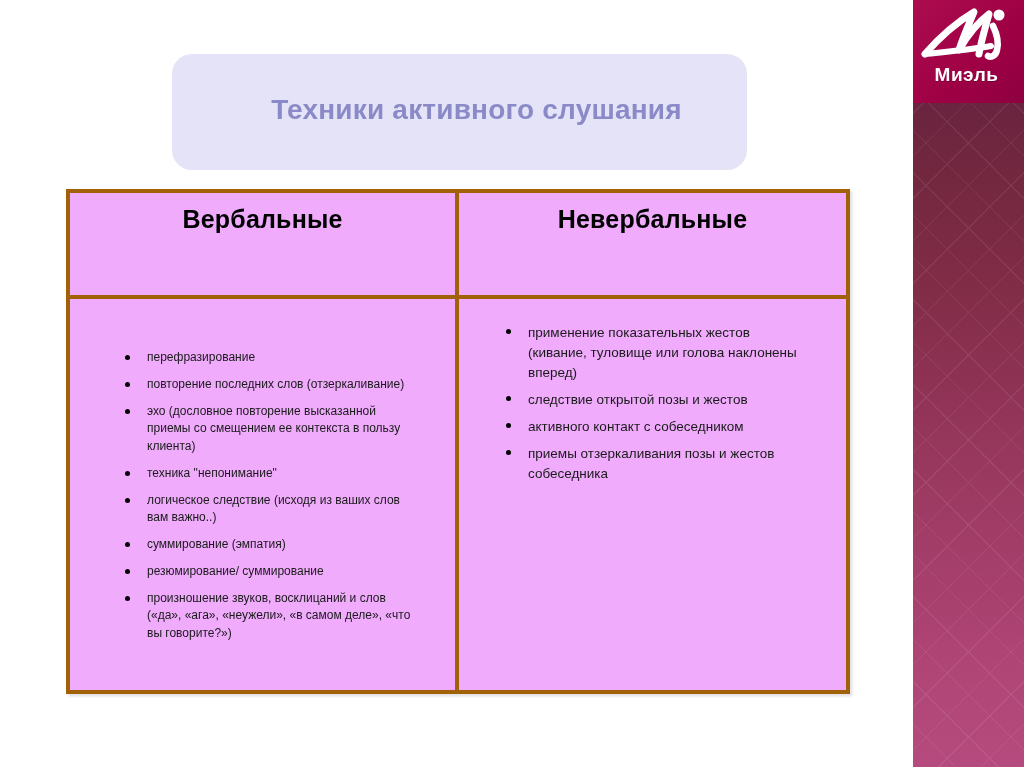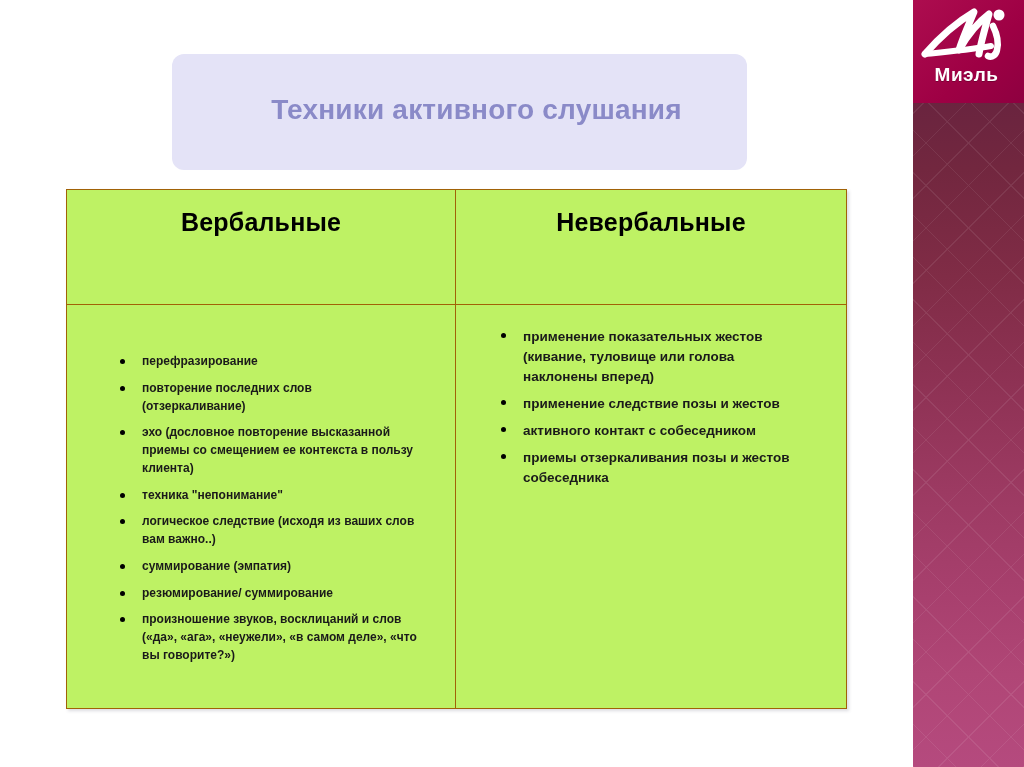--- a/index.html
+++ b/index.html
@@ -93,21 +93,21 @@
   }
 
   
   #title-banner {
     position: absolute;
     left: 172px;
     top: 54px;
     width: 575px;
     height: 116px;
     background: #e4e3f7;
-    border-radius: 12px;
+    border-radius: 20px;
     display: flex;
     align-items: center;
     justify-content: center;
   }
   #title-text {
     color: #8a8ac8;
     font-size: 28px;
     font-weight: bold;
     letter-spacing: 0.2px;
     font-family: "Liberation Sans", sans-serif;
@@ -123,23 +123,23 @@
     top: 189px;
     width: 780px;
     height: 447px;
     border-collapse: collapse;
     table-layout: fixed;
     background: #e7e6f8;
     box-shadow: 2px 2px 3px rgba(120,120,140,0.25);
   }
   #techniques-table td,
   #techniques-table th {
-    border: 1px solid #a16207;
-    background: #bef264;
-    padding: 18px;
+    border: 4px solid #a16207;
+    background: #f0abfc;
+    padding: 12px;
     vertical-align: top;
   }
   .col-verbal { width: 389px; }
   .col-nonverbal { width: 391px; }
 
   .head-cell {
     height: 78px;
     text-align: center;
     vertical-align: middle;
   }
@@ -151,24 +151,23 @@
     letter-spacing: 0.2px;
   }
 
   .body-cell {
     height: 367px;
     vertical-align: top;
   }
   .body-cell.center-mid { vertical-align: middle; }
 
   ul.tech-list {
-    margin: 4px;
+    margin: 12px;
     padding: 0;
     list-style: none;
-    font-weight: bold;
   }
   ul.tech-list.left-list {
     padding: 26px 16px 0 27px;
   }
   ul.tech-list.right-list {
     padding: 0 20px 0 19px;
   }
   ul.tech-list li {
     position: relative;
     padding-left: 26px;
@@ -242,21 +241,21 @@
             <li>техника "непонимание"</li>
             <li>логическое следствие (исходя из ваших слов вам важно..)</li>
             <li>суммирование (эмпатия)</li>
             <li>резюмирование/ суммирование</li>
             <li>произношение звуков, восклицаний и слов («да», «ага», «неужели», «в самом деле», «что вы говорите?»)</li>
           </ul>
         </td>
         <td class="body-cell center-mid">
           <ul class="tech-list right-list">
             <li>применение показательных жестов (кивание, туловище или голова наклонены вперед)</li>
-            <li>применение следствие позы и жестов</li>
+            <li>следствие открытой позы и жестов</li>
             <li>активного контакт с собеседником</li>
             <li>приемы отзеркаливания позы и жестов собеседника</li>
           </ul>
         </td>
       </tr>
     </tbody>
   </table>
 
 </div>
 

